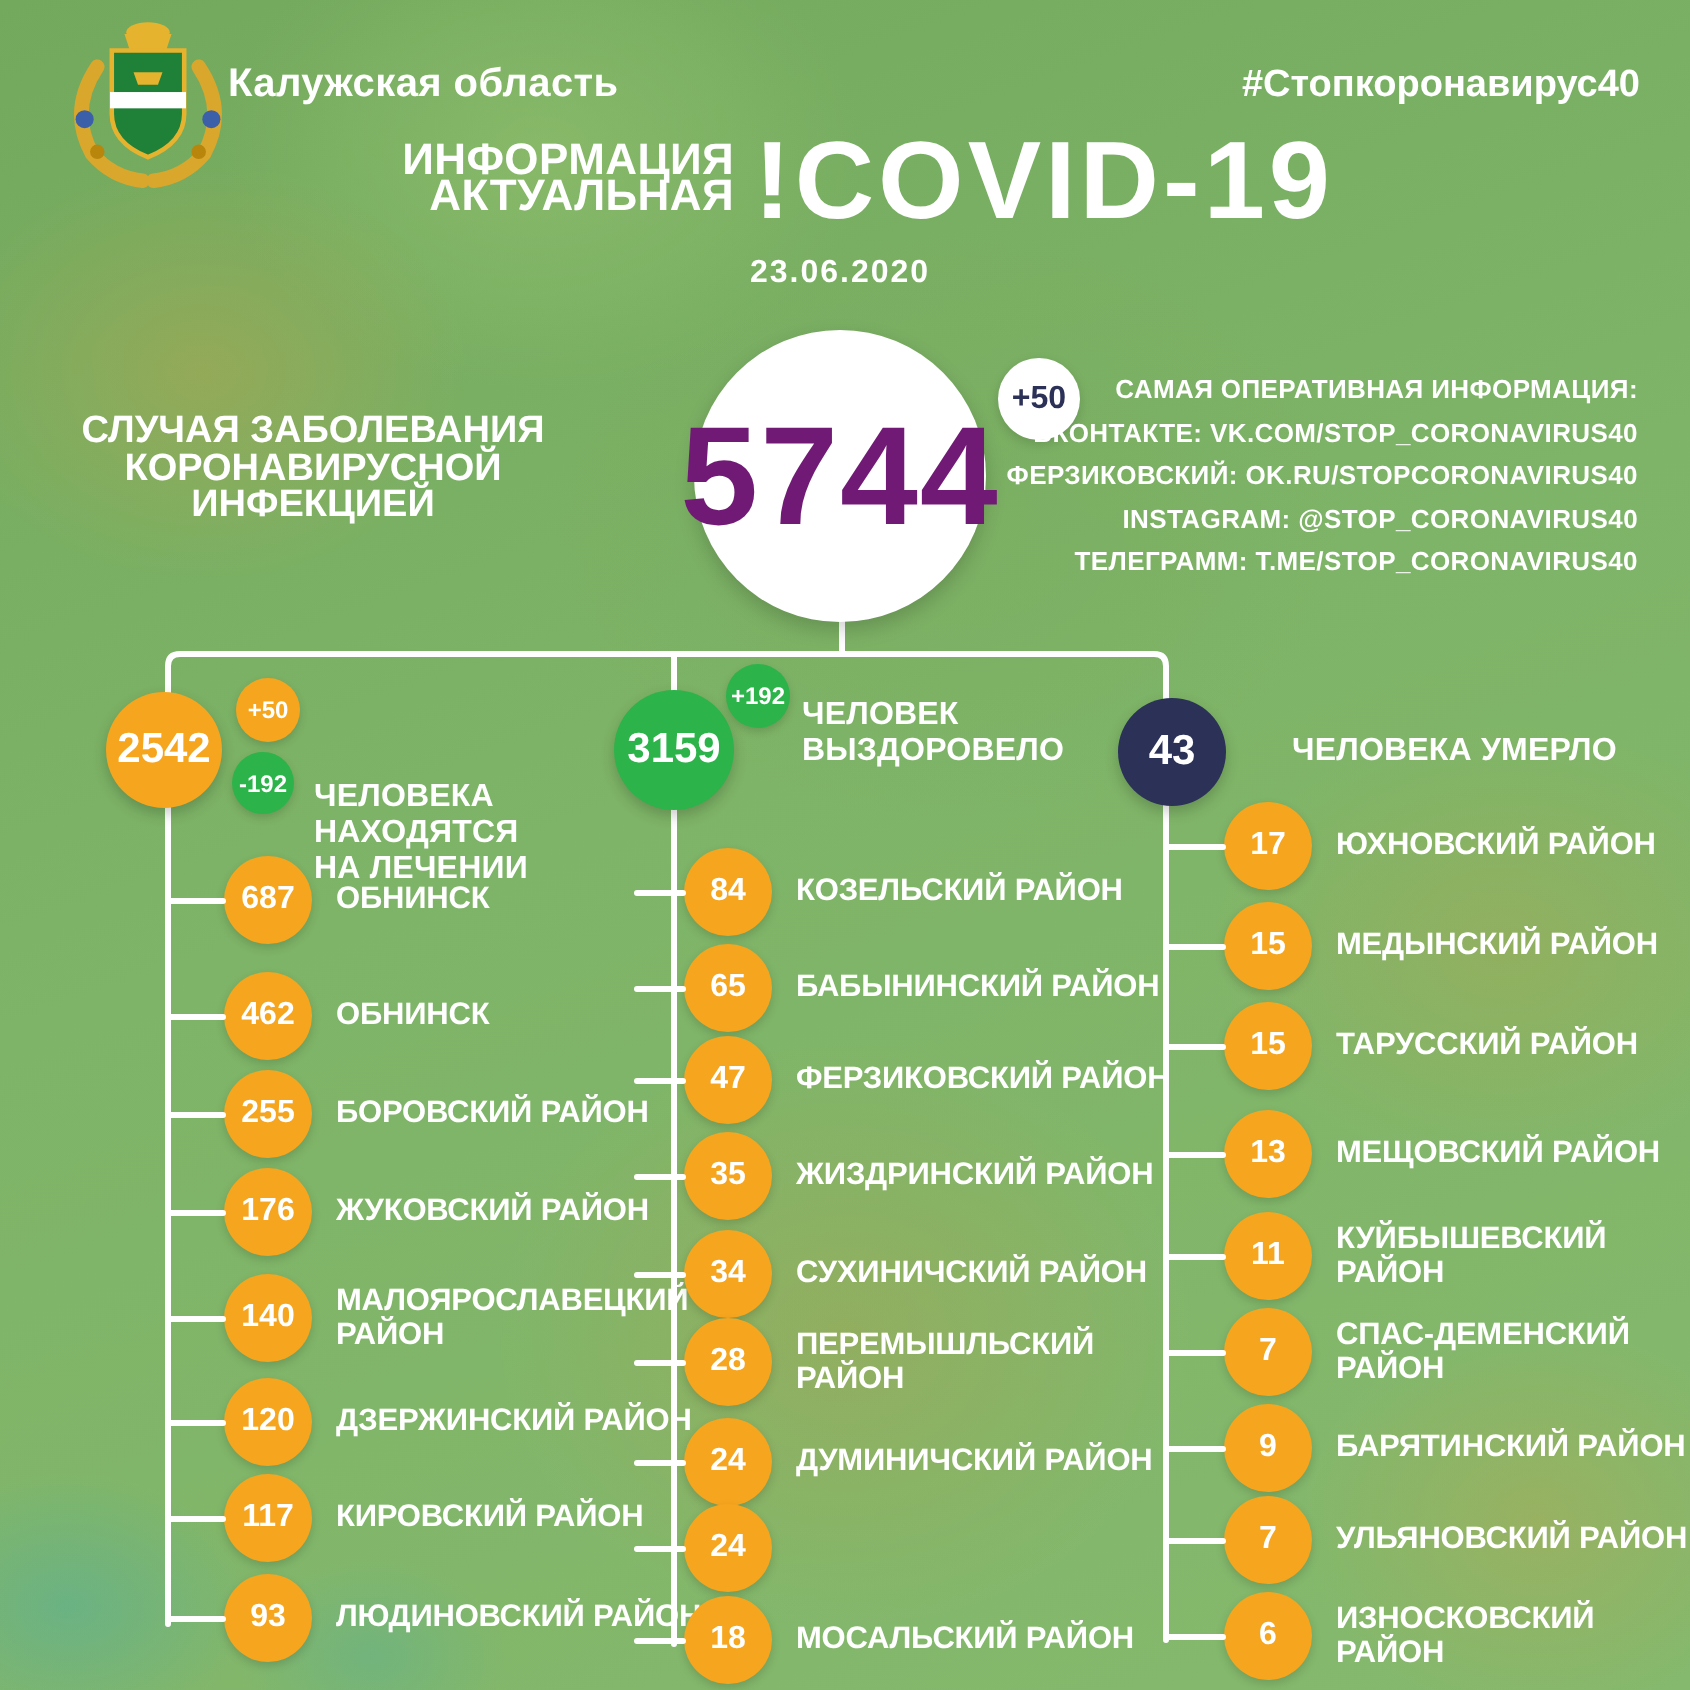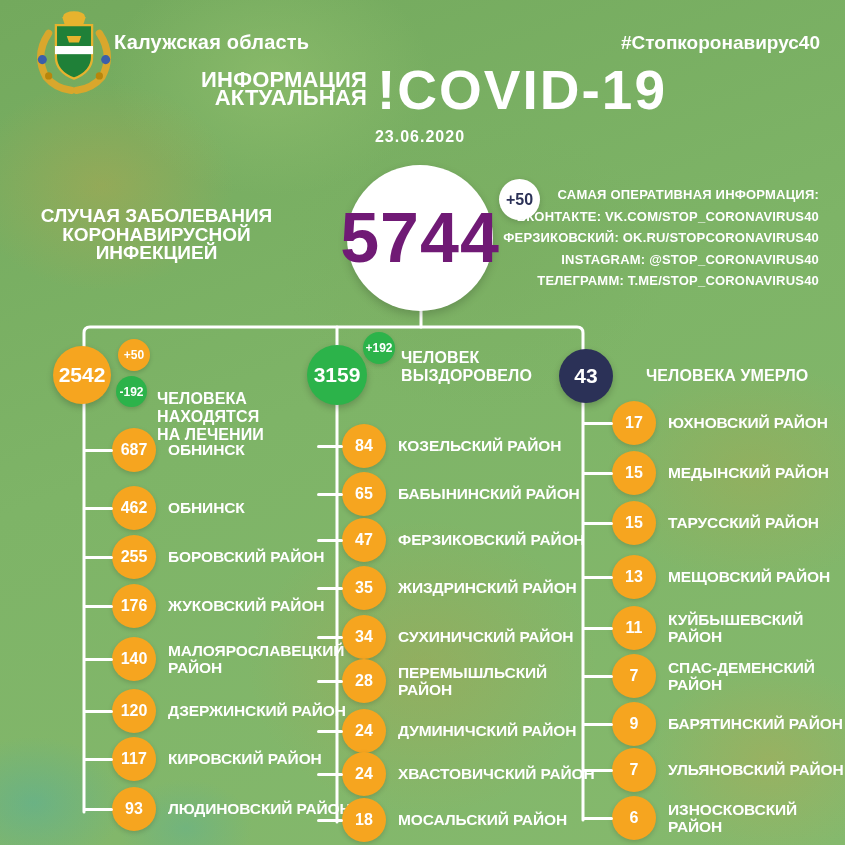--- a/index.html
+++ b/index.html
@@ -186,21 +186,20 @@
       <div class="dcircle">28</div>
       <div class="dlabel">ПЕРЕМЫШЛЬСКИЙ
 РАЙОН</div>
     </div>
   <div class="row c2" style="top:709px">
       <div class="dcircle">24</div>
       <div class="dlabel">ДУМИНИЧСКИЙ РАЙОН</div>
     </div>
   <div class="row c2" style="top:752px">
       <div class="dcircle">24</div>
-      <div class="dlabel">ХВАСТОВИЧСКИЙ РАЙОН</div>
     </div>
   <div class="row c2" style="top:798px">
       <div class="dcircle">18</div>
       <div class="dlabel">МОСАЛЬСКИЙ РАЙОН</div>
     </div>
 
   <div class="row c3" style="top:401px">
       <div class="dcircle">17</div>
       <div class="dlabel">ЮХНОВСКИЙ РАЙОН</div>
     </div>

